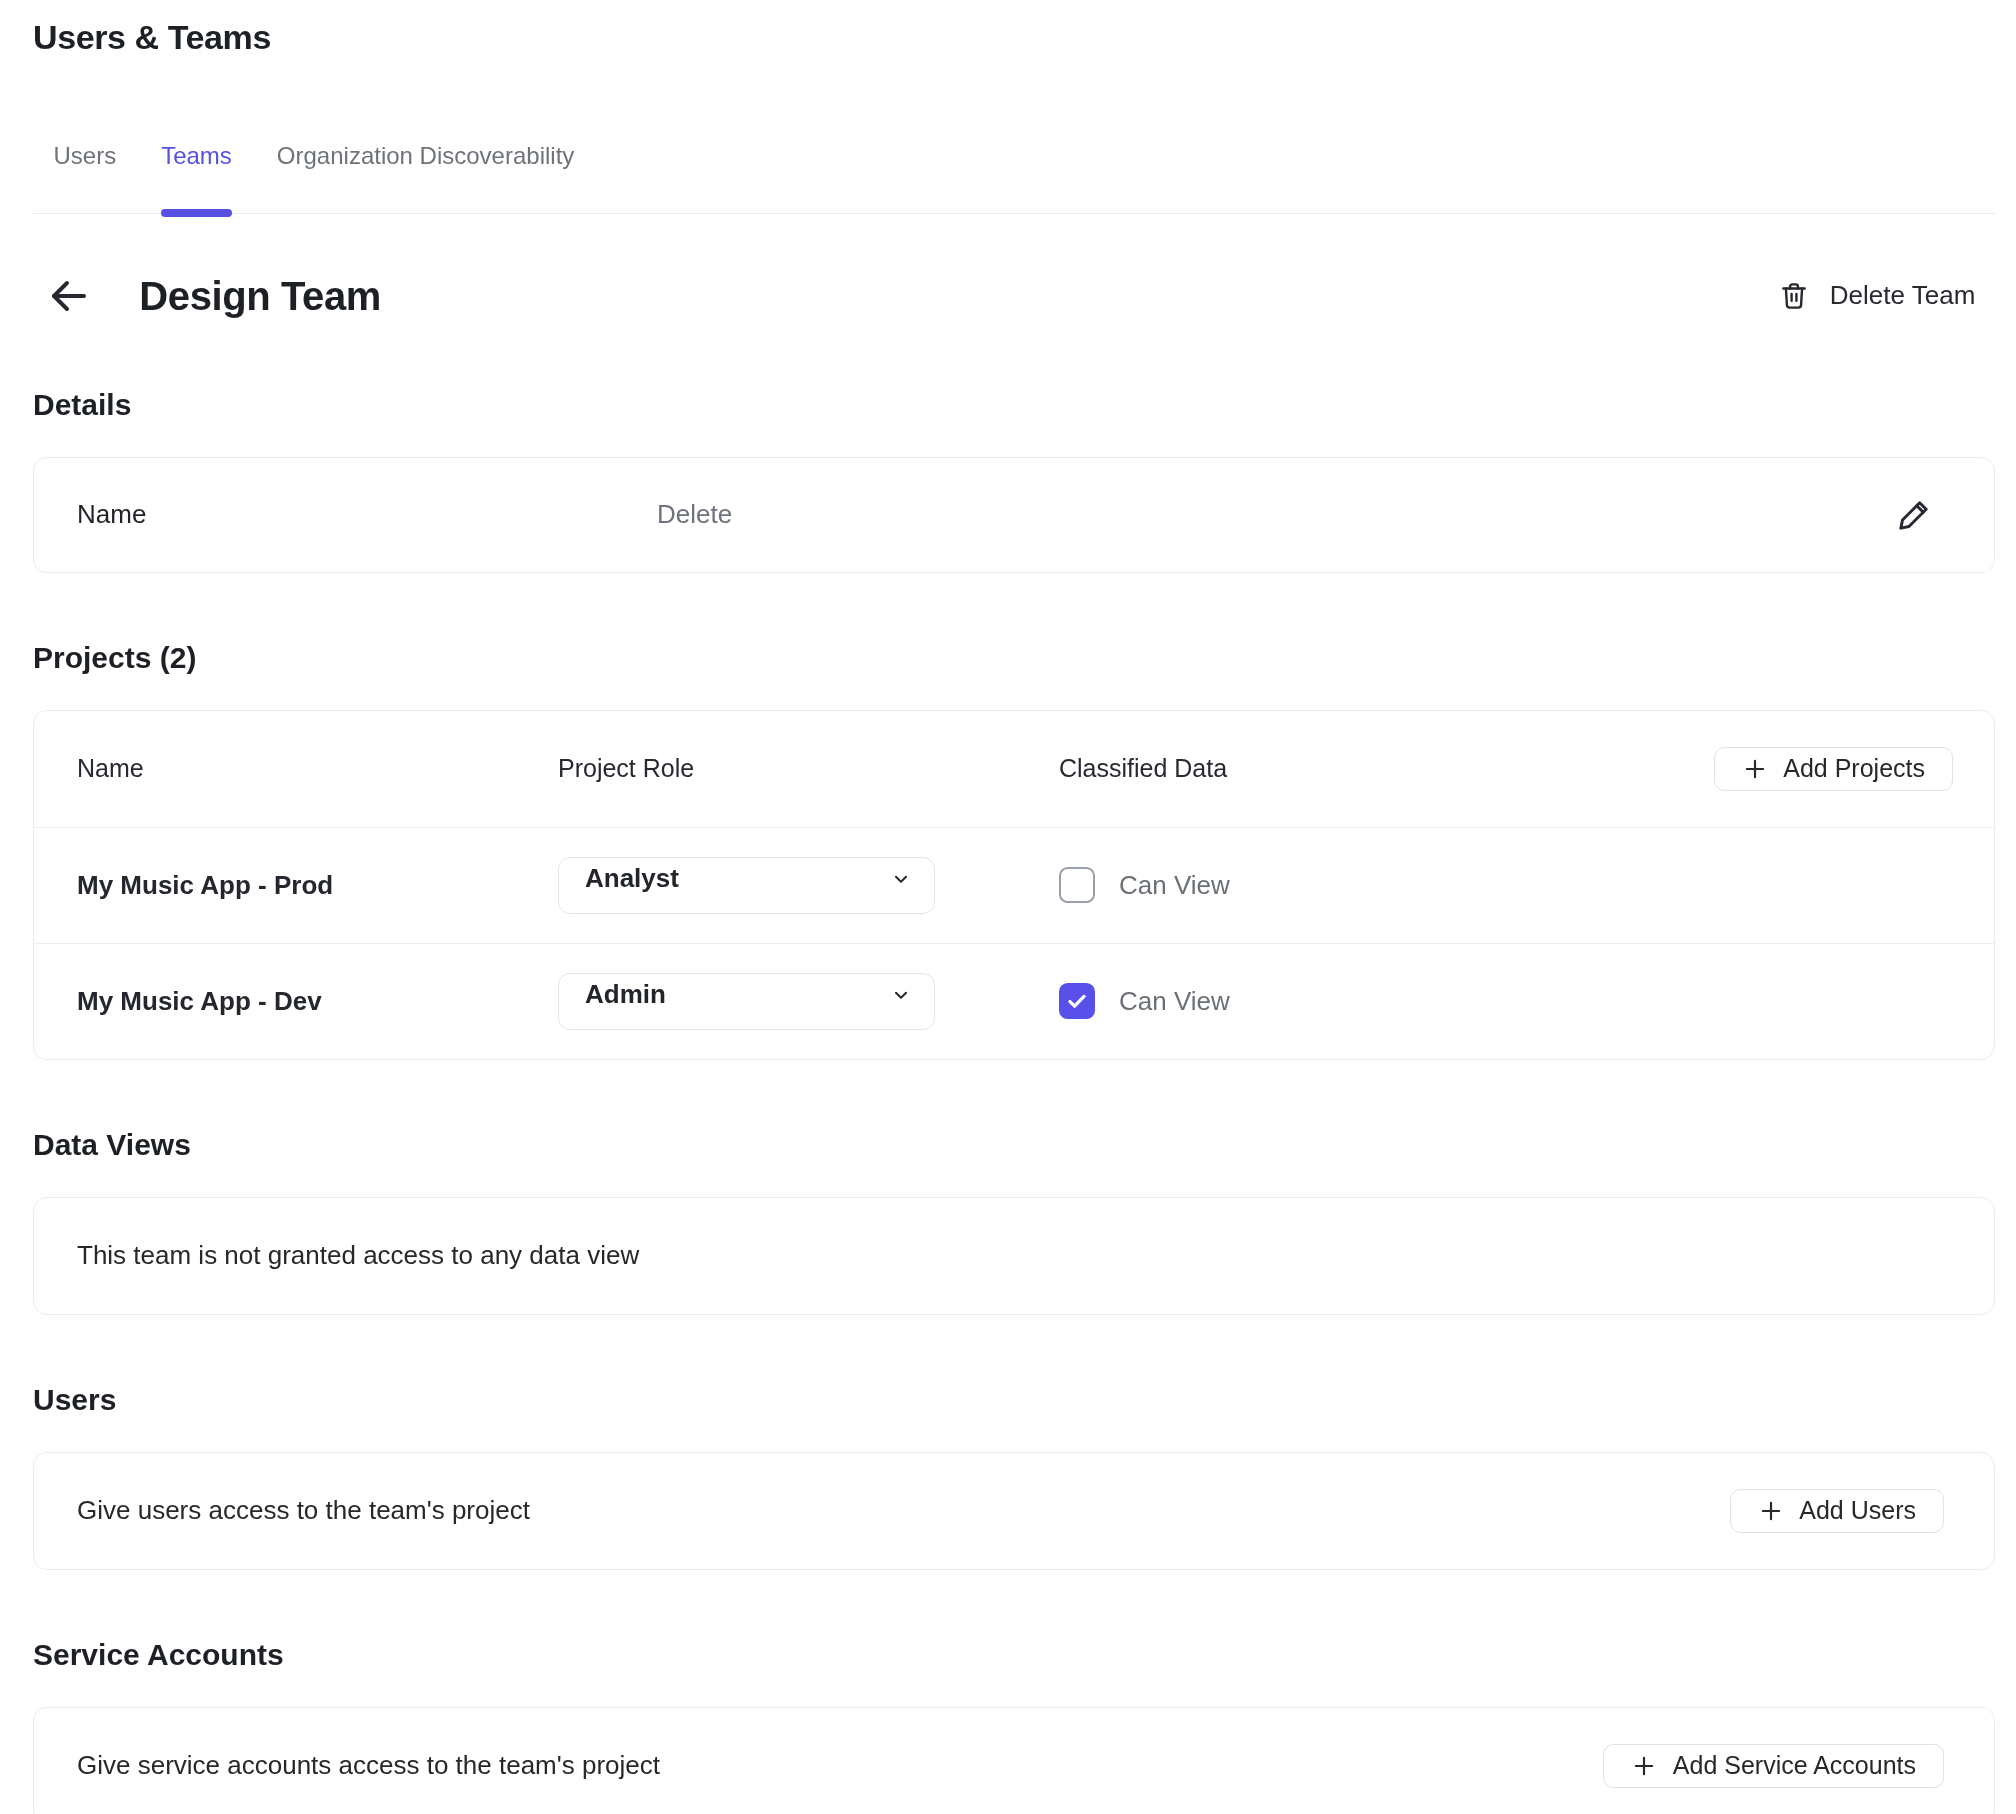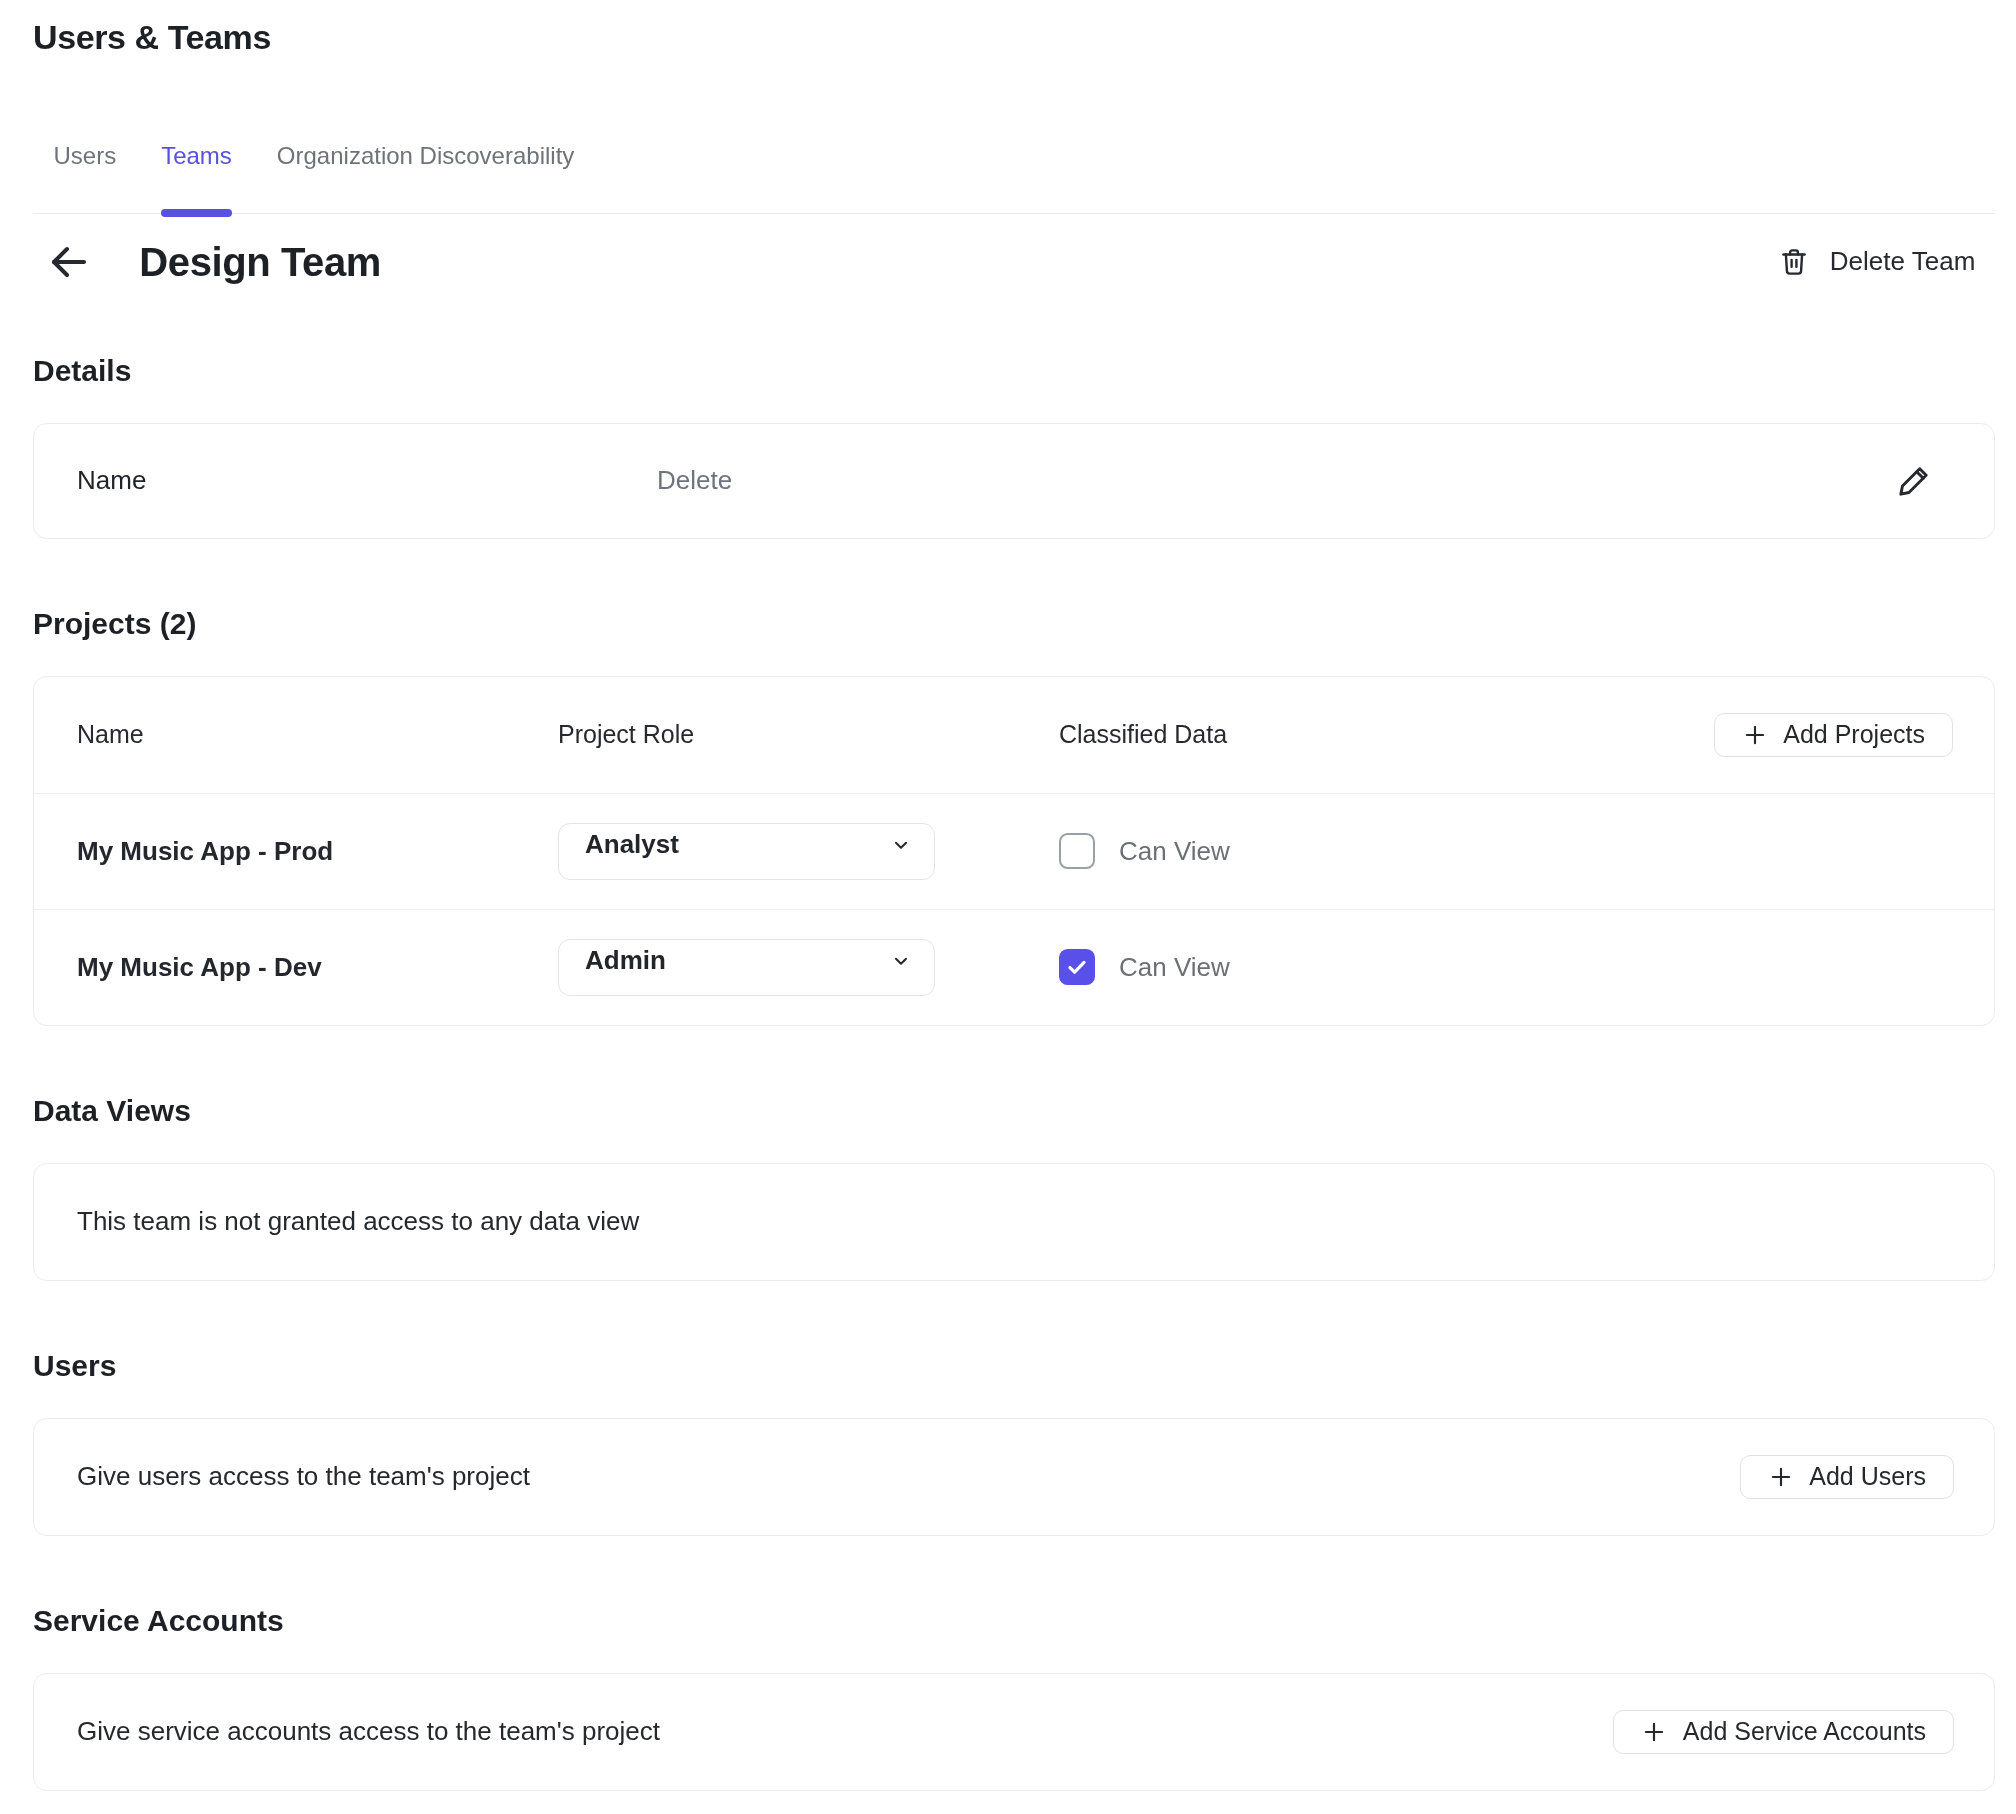--- a/index.html
+++ b/index.html
@@ -47,21 +47,21 @@
     left: 0; right: 0; bottom: -4.3px;
     height: 7.7px;
     border-radius: 5.1px;
     background: #5850e0;
   }
   .tab.active { color: #5850e0; font-weight: 500; }
   .tab.active .tab-underline { display: block; }
 
   
   .team-header {
-    margin-top: 24px;
+    margin-top: 58px;
     display: flex;
     align-items: center;
   }
   .back-btn {
     background: none; border: none; padding: 0; margin-left: 10.3px;
     width: 51px; height: 48px; cursor: pointer;
     display: flex; align-items: center; justify-content: center;
   }
   .team-title {
     font-size: 40px;
@@ -151,21 +151,21 @@
   .checkbox svg { display: none; }
   .checkbox.checked { background: #5850e8; border-color: #5850e8; }
   .checkbox.checked svg { display: block; }
   .checkbox-label { font-size: 26px; color: #6b7076; }
 
   
   .simple-card {
     height: 118px;
     display: flex;
     align-items: center;
-    padding: 0 40px 0 43px;
+    padding: 0 50px 0 43px;
     font-size: 26px;
     color: #26292c;
   }
 
   
   .btn {
     background: #fff;
     border: 1.7px solid #dfe1e6;
     border-radius: 10.3px;
     height: 44px;

